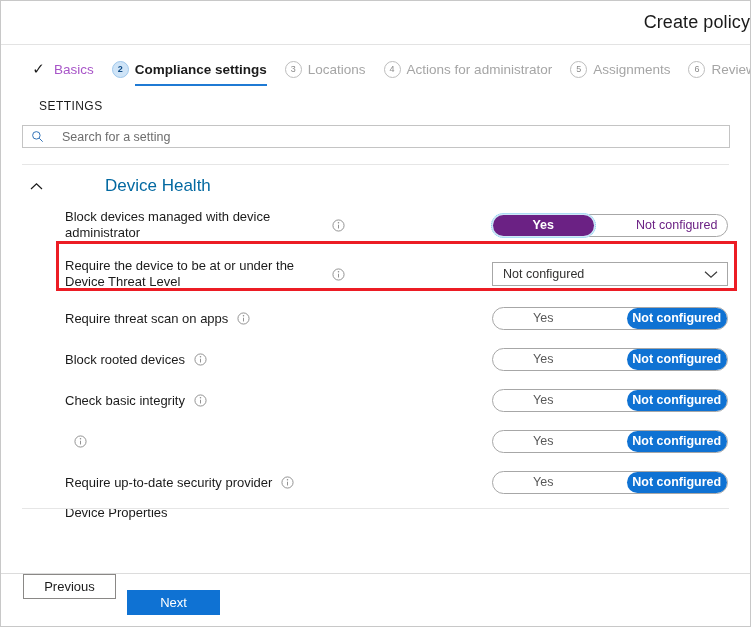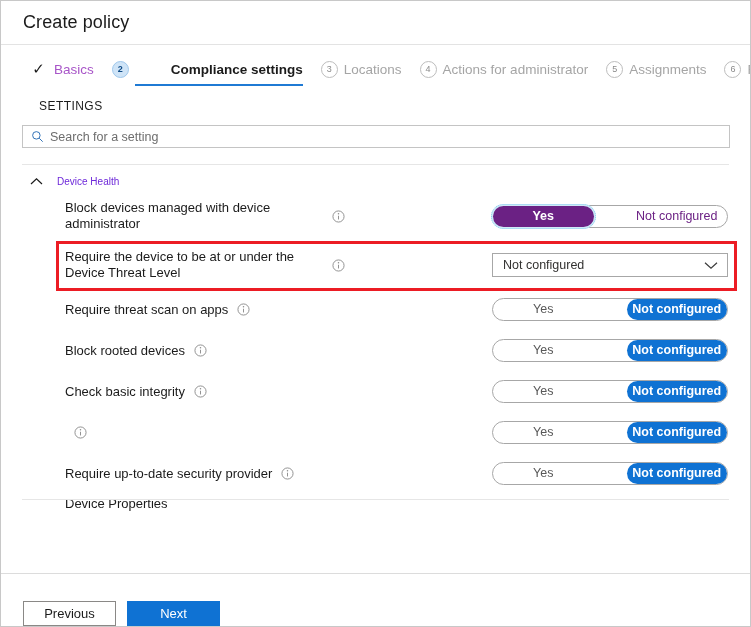--- a/index.html
+++ b/index.html
@@ -22,20 +22,21 @@
   }
 
   
   .titlebar {
     height: 44px;
     box-sizing: border-box;
     display: flex;
     align-items: center;
     padding-left: 22px;
     border-bottom: 1px solid #e3e3e3;
+    justify-content: flex-end;
   }
   .titlebar .title {
     font-size: 18px;
     color: #1b1b1b;
     font-weight: 400;
     letter-spacing: .1px;
   }
 
   
   .steps {
@@ -89,21 +90,20 @@
   .step .slabel {
     font-size: 13.5px;
     color: #a5a5a5;
   }
   .step.done .slabel {
     color: #a855c8;
   }
   .step.current .slabel {
     color: #1b1b1b;
     font-weight: 700;
-    margin-left: 36px;
   }
   .step.current .underline {
     position: absolute;
     left: 23px;
     right: 9px;
     bottom: 0px;
     height: 2px;
     background: #1f7ad4;
   }
 
@@ -134,41 +134,43 @@
   }
   .searchbox input {
     border: none;
     outline: none;
     flex: 1 1 auto;
     font-family: "Liberation Sans", sans-serif;
     font-size: 12.5px;
     color: #323130;
     background: transparent;
     padding: 0;
+    margin-left: 12px;
   }
   .searchbox input::placeholder { color: #6d6d6d; opacity: 1; }
 
   .hr {
     height: 1px;
     background: #e6e6e6;
     margin: 16px 21px 0 21px;
   }
 
   
   .group-header {
     display: flex;
     align-items: center;
     gap: 14px;
     padding: 11px 0 4px 29px;
     cursor: pointer;
   }
   .group-header .chev { line-height: 0; flex: 0 0 auto; }
   .group-header .gtitle {
-    font-size: 10px;
-    color: #6d28d9;
+    font-size: 17px;
+    color: #0369a1;
+    margin-left: 48px;
   }
 
   
   .rows { padding: 0 2px 0 0; }
   .row {
     display: flex;
     align-items: center;
     padding: 0 20px 0 64px;
     min-height: 41px;
     box-sizing: border-box;
@@ -286,21 +288,21 @@
   }
 
   
   .footer {
     position: absolute;
     left: 0; right: 0; bottom: 0;
     height: 53px;
     border-top: 1px solid #dcdcdc;
     background: #ffffff;
     display: flex;
-    align-items: flex-end;
+    align-items: flex-start;
     padding-left: 22px;
     gap: 11px;
     box-sizing: border-box;
   }
   .btn {
     font-family: "Liberation Sans", sans-serif;
     font-size: 13px;
     height: 25px;
     min-width: 93px;
     box-sizing: border-box;

